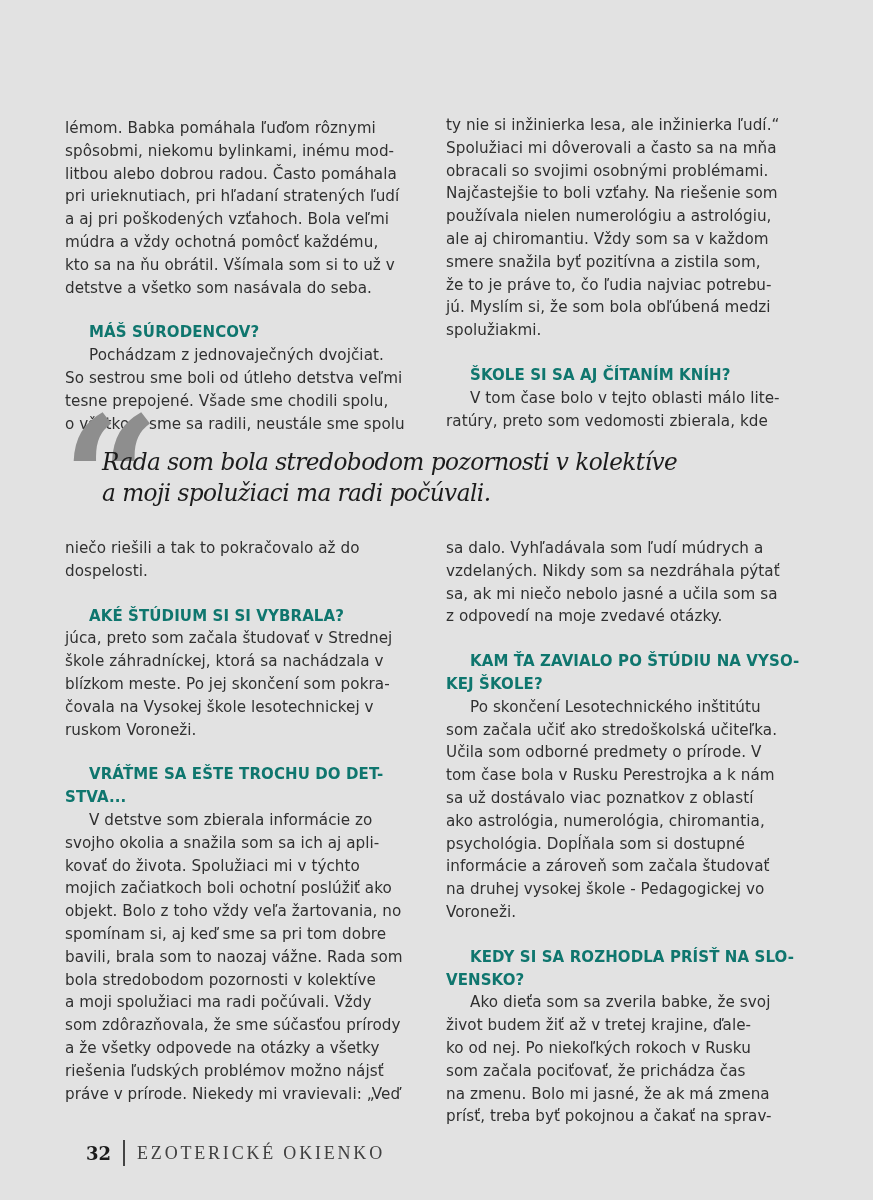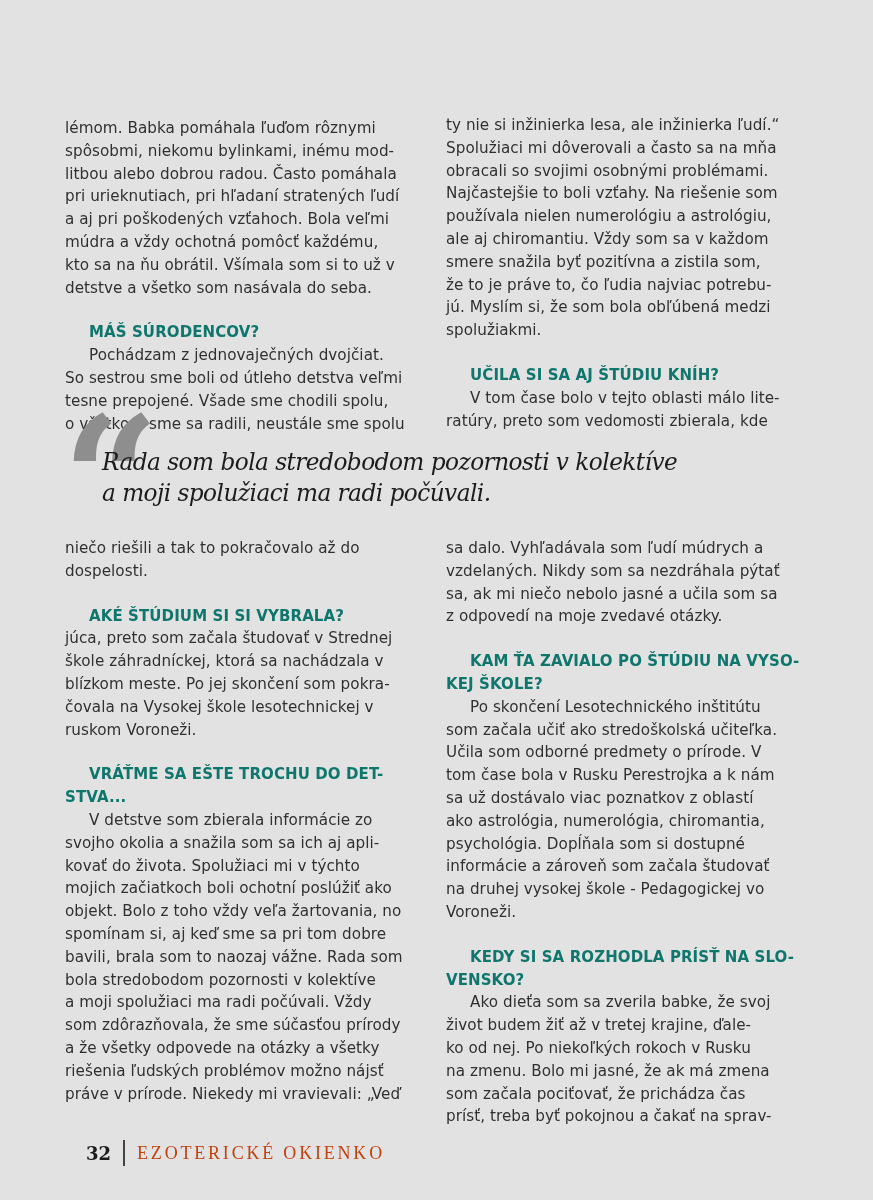--- a/index.html
+++ b/index.html
@@ -99,21 +99,21 @@
       display: inline-block;
       width: 2px;
       height: 26px;
       background: #444;
       margin: 0 12px 0 12px;
     }
     .magazine-name {
       font-family: "Liberation Serif", serif;
       font-size: 18px;
       letter-spacing: 2.8px;
-      color: #c2410c;
+      color: #404040;
     }
   </style>
 </head>
 <body>
 
 <div class="col" id="col-a1">
   <span class="line">lémom. Babka pomáhala ľuďom rôznymi</span>
   <span class="line">spôsobmi, niekomu bylinkami, inému mod-</span>
   <span class="line">litbou alebo dobrou radou. Často pomáhala</span>
   <span class="line">pri urieknutiach, pri hľadaní stratených ľudí</span>
@@ -134,21 +134,21 @@
   <span class="line">Spolužiaci mi dôverovali a často sa na mňa</span>
   <span class="line">obracali so svojimi osobnými problémami.</span>
   <span class="line">Najčastejšie to boli vzťahy. Na riešenie som</span>
   <span class="line">používala nielen numerológiu a astrológiu,</span>
   <span class="line">ale aj chiromantiu. Vždy som sa v každom</span>
   <span class="line">smere snažila byť pozitívna a zistila som,</span>
   <span class="line">že to je práve to, čo ľudia najviac potrebu-</span>
   <span class="line">jú. Myslím si, že som bola obľúbená medzi</span>
   <span class="line">spolužiakmi.</span>
   <span class="gap"></span>
-  <span class="heading first-h">UČILA SI SA AJ ŠTÚDIU KNÍH?</span>
+  <span class="heading first-h">ŠKOLE SI SA AJ ČÍTANÍM KNÍH?</span>
   <span class="line indent">V tom čase bolo v tejto oblasti málo lite-</span>
   <span class="line">ratúry, preto som vedomosti zbierala, kde</span>
 </div>
 
 <div class="pullquote">
   <span class="quote-mark">“</span>
   <div class="quote-text">
     <span>Rada som bola stredobodom pozornosti v kolektíve</span>
     <span>a moji spolužiaci ma radi počúvali.</span>
   </div>
@@ -199,22 +199,22 @@
   <span class="line">psychológia. Dopĺňala som si dostupné</span>
   <span class="line">informácie a zároveň som začala študovať</span>
   <span class="line">na druhej vysokej škole - Pedagogickej vo</span>
   <span class="line">Voroneži.</span>
   <span class="gap"></span>
   <span class="heading first-h">KEDY SI SA ROZHODLA PRÍSŤ NA SLO-</span>
   <span class="heading">VENSKO?</span>
   <span class="line indent">Ako dieťa som sa zverila babke, že svoj</span>
   <span class="line">život budem žiť až v tretej krajine, ďale-</span>
   <span class="line">ko od nej. Po niekoľkých rokoch v Rusku</span>
+  <span class="line">som začala pociťovať, že prichádza čas</span>
   <span class="line">na zmenu. Bolo mi jasné, že ak má zmena</span>
-  <span class="line">som začala pociťovať, že prichádza čas</span>
   <span class="line">prísť, treba byť pokojnou a čakať na sprav-</span>
 </div>
 
 <div class="footer">
   <span class="page-number">32</span>
   <span class="footer-divider"></span>
   <span class="magazine-name">EZOTERICKÉ OKIENKO</span>
 </div>
 
 </body></html>

